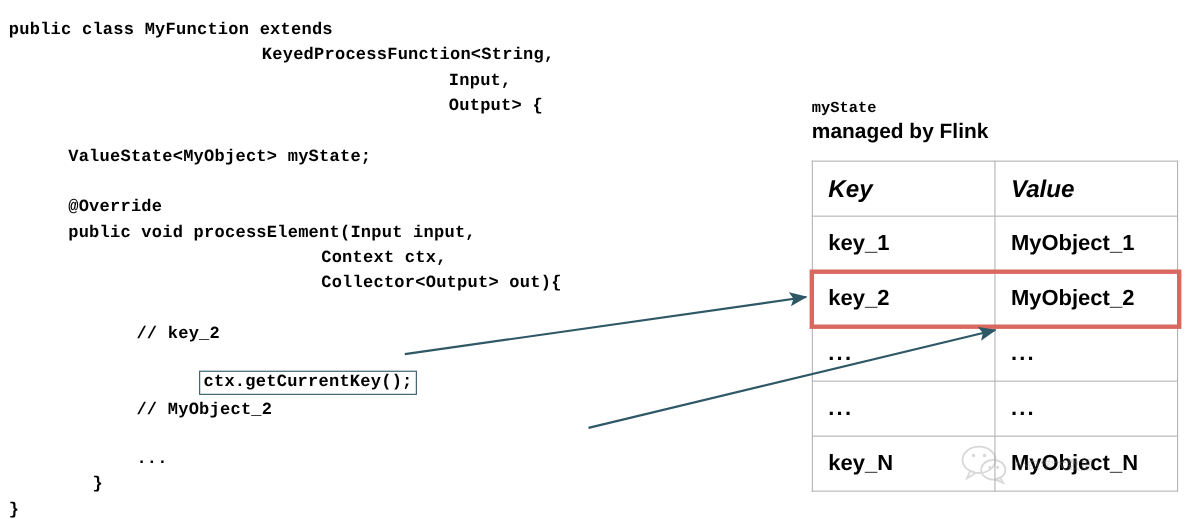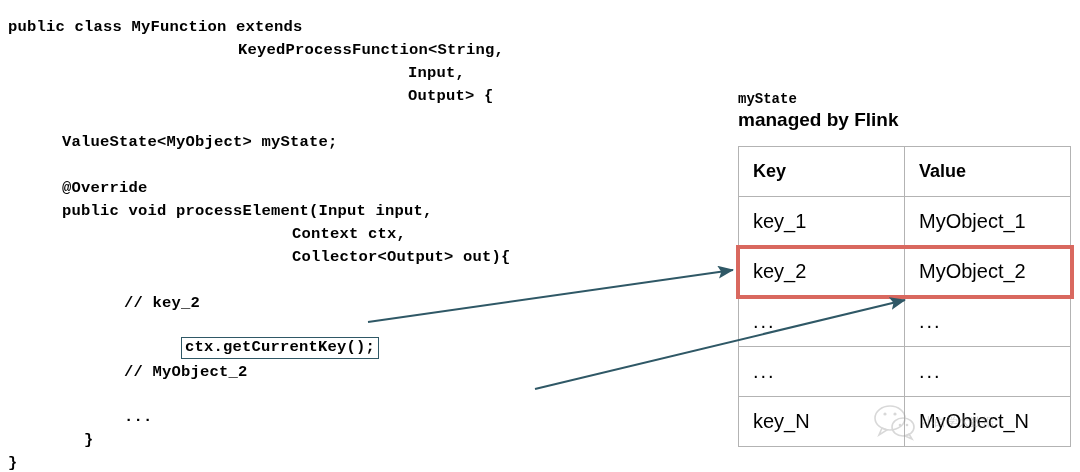--- a/index.html
+++ b/index.html
@@ -83,24 +83,25 @@
     box-sizing: border-box;
     padding: 0 0 0 14px;
     font-size: 20px;
     color: #000;
     text-align: left;
     vertical-align: middle;
     background: #fff;
   }
   #state-table th {
     font-weight: bold;
-    font-size: 18px;
+    font-size: 22px;
+    font-style: italic;
   }
   #state-table td {
-    font-weight: normal;
+    font-weight: bold;
   }
   #state-table col.c-key { width: 166px; }
   #state-table col.c-val { width: 166px; }
   .row-dots td { font-size: 20px; letter-spacing: 2px; }
 
   
   #highlight-box {
     position: absolute;
     left: 735px;
     top: 243px;

